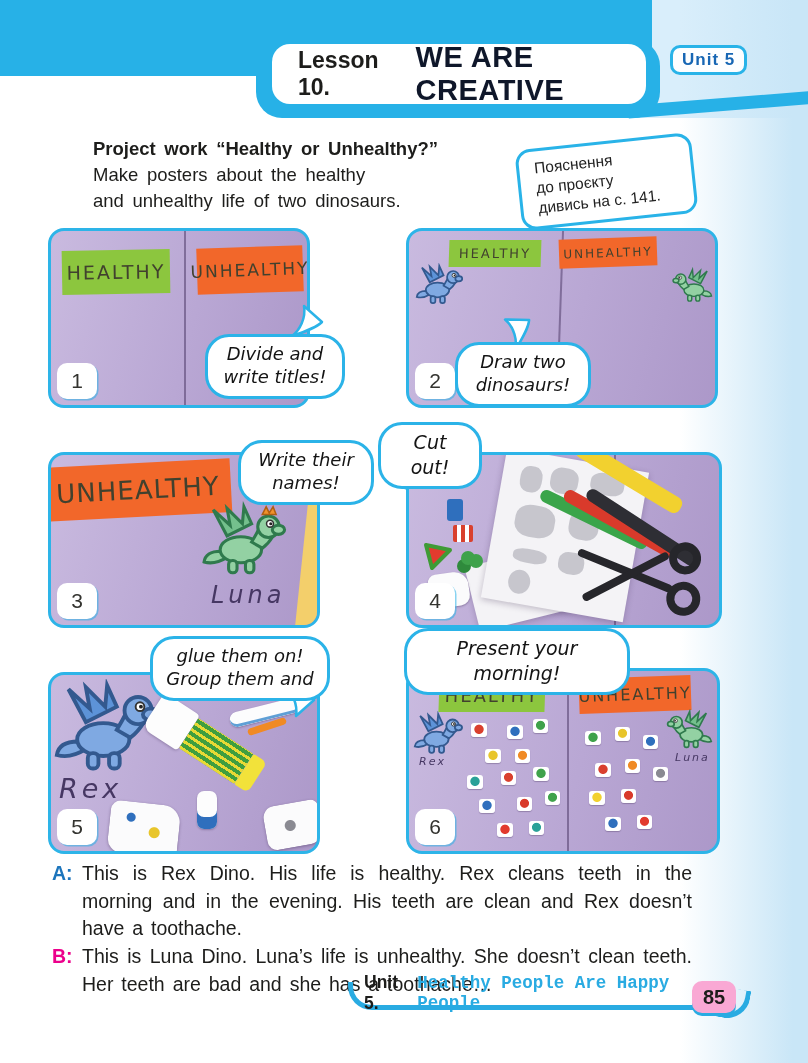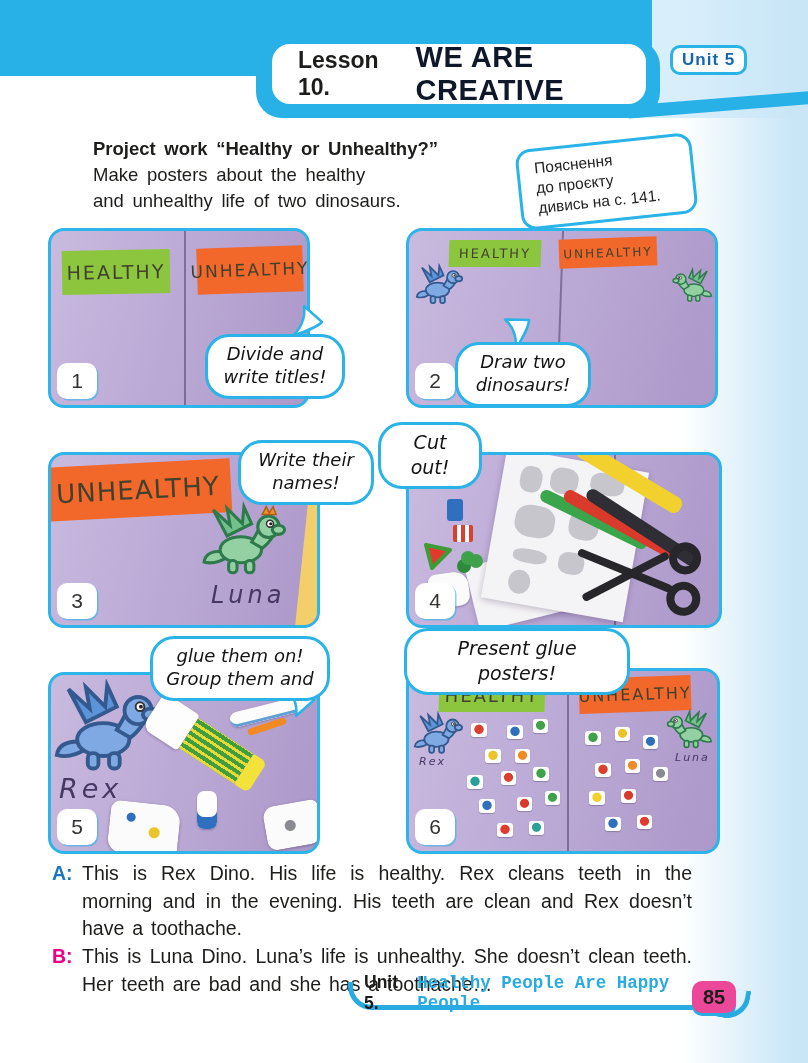--- a/index.html
+++ b/index.html
@@ -79,21 +79,21 @@
   
   .footer-line { position:absolute; left:348px; top:982px; width:350px; height:28px;
                  border-left:5px solid #29abe2; border-bottom:5px solid #29abe2;
                  border-bottom-left-radius:24px; display:flex; align-items:center; justify-content:center;
                  gap:7px; font-size:17.5px; font-weight:bold; padding-bottom:2px; box-sizing:border-box; }
   .footer-unit { color:#1d1d1b;padding-left:11px; }
   .footer-title { color:#29abe2;font-family:Liberation Mono, monospace; }
   .badge-tail { position:absolute; left:714px; top:988px; width:30px; height:26px;
                 border-bottom:5px solid #29abe2; border-right:5px solid #29abe2;
                 border-bottom-right-radius:24px; transform:rotate(10deg); }
-  .page-badge { position:absolute; left:692px; top:981px; width:44px; height:32px; background:#ec4899;
+  .page-badge { position:absolute; left:692px; top:981px; width:44px; height:32px; background:#f9a8d4;
                 border-radius:10px; display:flex; align-items:center; justify-content:center;
                 font-weight:bold; font-size:20px; color:#1d1d1b; box-shadow:0 3px 0 #29abe2; }
 </style>
 </head>
 <body>
 
 <div class="page">
 
   <div class="tr-sky"></div>
   <div class="right-fade"></div>
@@ -326,21 +326,21 @@
     <div class="sticker" style="left:180px; top:120px; width:16px; height:14px; background:radial-gradient(circle at 50% 45%, #f2d12f 0 38%, #fff 46%);"></div>
     <div class="sticker" style="left:212px; top:118px; width:15px; height:14px; background:radial-gradient(circle at 50% 45%, #d93a2b 0 38%, #fff 46%);"></div>
     <div class="sticker" style="left:196px; top:146px; width:16px; height:14px; background:radial-gradient(circle at 50% 45%, #2f6fbd 0 38%, #fff 46%);"></div>
     <div class="sticker" style="left:228px; top:144px; width:15px; height:14px; background:radial-gradient(circle at 50% 45%, #e23b2e 0 38%, #fff 46%);"></div>
     <div class="num">6</div>
   </div>
   <svg class="tail" style="left:412px; top:658px; transform:rotate(190deg);" width="34" height="34" viewBox="0 0 34 34">
     <path d="M2 32 C 10 26, 16 14, 14 2 L 32 18 C 26 24, 14 28, 2 32 Z" fill="#fff" stroke="#2bb3e8" stroke-width="2.5" stroke-linejoin="round"></path>
   </svg>
   <div class="bubble" style="left:404px; top:628px; width:226px; font-size:19px;">
-    <span>Present glue posters!</span>
+    <span>Present your morning!</span>
   </div>
 
   <div class="dialogue">
     <p>
       <span class="spk spk-a">A:</span>
       <span>This is Rex Dino. His life is healthy. Rex cleans teeth in the morning and in the evening. His teeth are clean and Rex doesn’t have a toothache.</span>
     </p>
     <p>
       <span class="spk spk-b">B:</span>
       <span>This is Luna Dino. Luna’s life is unhealthy. She doesn’t clean teeth. Her teeth are bad and she has a toothache…</span>

